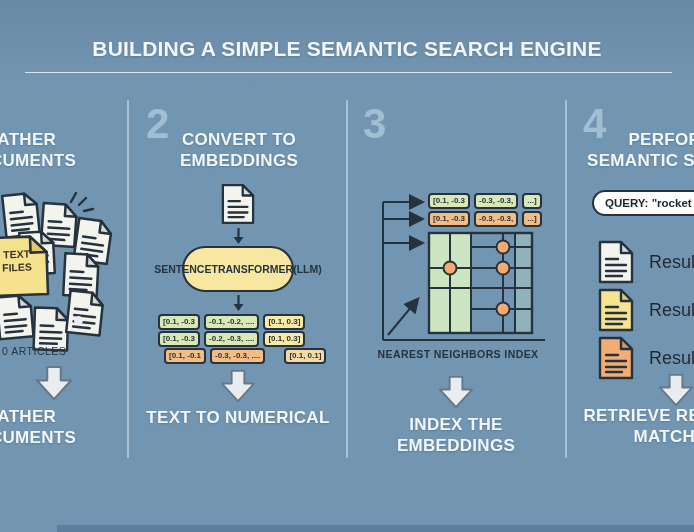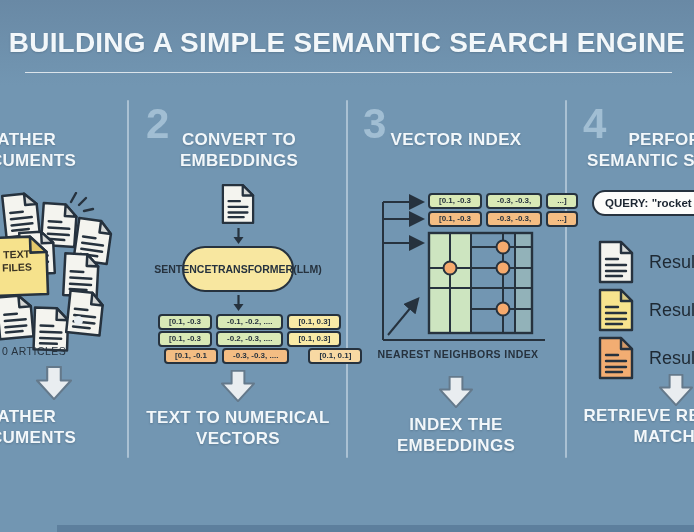--- a/index.html
+++ b/index.html
@@ -3,40 +3,40 @@
 <meta charset="utf-8">
 <style>
   html,body{margin:0;padding:0;background:#333;}
   .canvas{
     position:relative; width:694px; height:532px; overflow:hidden;
     background:linear-gradient(180deg, var(--background-top,#6989a5) 0%, var(--background,#7296b2) 16%, var(--background,#7296b2) 100%);
     font-family:"Liberation Sans", sans-serif;
   }
   
   .title{
-    position:absolute; left:0; right:0; top:27px; text-align:center;
-    color:var(--text-light,#f2f7fa); font-weight:bold; font-size:28px; letter-spacing:.2px;
+    position:absolute; left:0; right:0; top:37px; text-align:center;
+    color:var(--text-light,#f2f7fa); font-weight:bold; font-size:21px; letter-spacing:.2px;
     text-shadow:0 1px 2px rgba(20,35,50,.2); white-space:nowrap;
   }
   .title-underline{position:absolute; left:25px; right:22px; top:72px; border-top:1.5px solid rgba(255,255,255,.75);}
   
   .divider{position:absolute; top:100px; height:358px; width:2px; background:var(--divider,#d9e6ee); opacity:.55; border-radius:1px;}
   .step-number{position:absolute; font-size:42px; font-weight:bold; line-height:1; color:var(--step-number,#a7c3d7); opacity:.9;}
   .col-heading,.col-caption{
     position:absolute; text-align:center; color:var(--text-light,#f2f7fa);
     font-weight:bold; font-size:17px; line-height:21px; letter-spacing:.3px;
     text-shadow:0 1px 2px rgba(25,40,55,.25);
   }
   .col-heading span,.col-caption span{display:block;}
   
   .vec-row{position:absolute; display:flex; gap:4px;}
   .chip{
     display:inline-block; border:2px solid var(--outline-dark,#26323e); border-radius:4px;
     font-size:8px; font-weight:bold; color:var(--text-dark,#26323e);
-    padding:1px 9px; line-height:10px; white-space:nowrap; background:#eee;
+    padding:1px 3px; line-height:10px; white-space:nowrap; background:#eee;
   }
   .chip-green{background:var(--chip-green,#d9e9b6);}
   .chip-yellow{background:var(--chip-yellow,#f9eaa6);}
   .chip-orange{background:var(--chip-orange,#f4bd83);}
   .chip-orange-light{background:var(--chip-orange-light,#f8d9a3);margin-left:15px;}
   
   .doc-body{fill:var(--doc-fill,var(--doc-white,#f4f4ef)); stroke:var(--outline-dark,#26323e); stroke-width:2.4; stroke-linejoin:round;}
   .doc-fold{fill:var(--doc-fill,var(--doc-white,#f4f4ef)); stroke:var(--outline-dark,#26323e); stroke-width:2.4; stroke-linejoin:round;}
   .doc-fold-shade{fill:var(--outline-dark,#26323e); opacity:.14;}
   .doc-line{stroke:var(--outline-dark,#26323e); stroke-width:2.4; stroke-linecap:round;}
@@ -222,25 +222,23 @@
     <span class="chip chip-orange">-0.3, -0.3, ....</span>
     <span class="chip chip-orange-light">[0.1, 0.1]</span>
   </div>
 
   <svg class="big-arrow" style="position:absolute; left:220px; top:370px" width="36" height="32" viewBox="0 0 44 40">
     <polygon points="14,1 30,1 30,17 42,17 22,39 2,17 14,17"></polygon>
   </svg>
 
   <div class="col-caption" style="left:128px; top:407px; width:220px">
     <span>TEXT TO NUMERICAL</span>
-    <span>VECTORS</span>
   </div>
 
   <div class="col-heading" style="left:346px; top:129px; width:220px">
-    <span>VECTOR INDEX</span>
   </div>
 
   <svg style="position:absolute; left:375px; top:188px" width="175" height="155" viewBox="0 0 175 155">
     <rect class="grid-green-fill" x="54" y="45" width="42" height="100"></rect>
     <rect class="grid-teal-fill" x="140" y="45" width="17" height="100"></rect>
     <line class="grid-line" x1="75" y1="45" x2="75" y2="145"></line>
     <line class="grid-line" x1="96" y1="45" x2="96" y2="145"></line>
     <line class="grid-line" x1="128" y1="45" x2="128" y2="145"></line>
     <line class="grid-line" x1="140" y1="45" x2="140" y2="145"></line>
     <line class="grid-line" x1="54" y1="80" x2="157" y2="80"></line>

